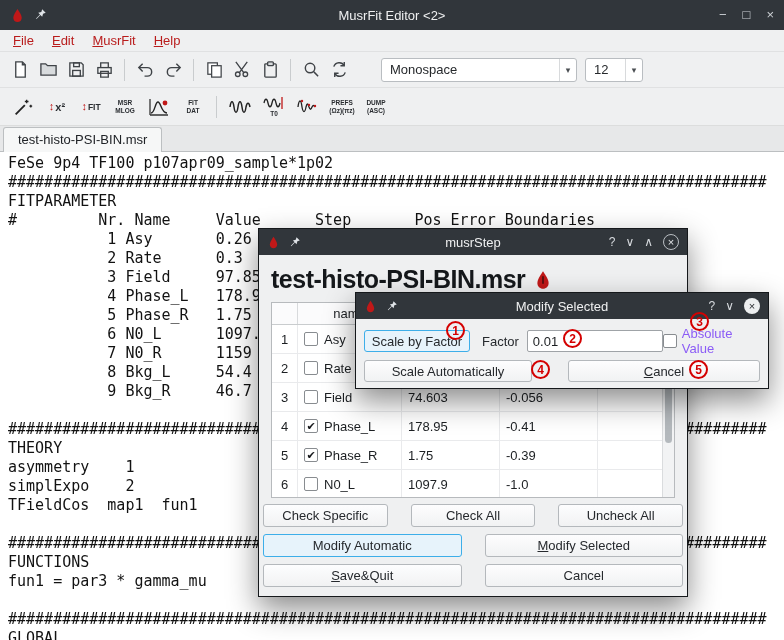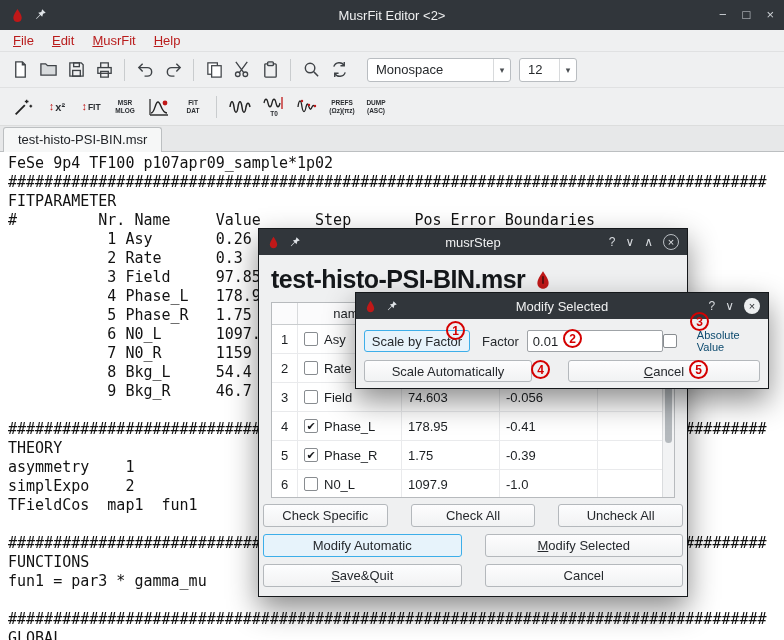--- a/index.html
+++ b/index.html
@@ -24,21 +24,21 @@
   .tb1{height:36px;border-bottom:1px solid #e0e1e2}
   .tb2{height:38px;border-bottom:1px solid #dcdddd}
   .tbtn{width:28px;height:28px;display:flex;align-items:center;justify-content:center;border-radius:3px}
   .tbtn2{width:34px;height:32px;display:flex;flex-direction:column;align-items:center;justify-content:center;border-radius:3px}
   .tsep{width:1px;height:22px;background:#c9ccce;margin:0 6px}
   .combo{height:24px;background:#fff;border:1px solid #b9bdc1;border-radius:3px;display:flex;align-items:center;
          font-size:13px;color:#26292c}
   .combo .cval{padding:0 8px;flex:1;white-space:nowrap;overflow:hidden}
   .combo .carrow{width:17px;align-self:stretch;border-left:1px solid #d8dadc;display:flex;align-items:center;
                  justify-content:center;font-size:9px;color:#4a4e52}
-  .fontcombo{width:144px;margin-left:14px}
+  .fontcombo{width:196px;margin-left:28px}
   .sizecombo{width:58px;margin-left:8px}
 
   .tabbar{height:26px;background:#e7e8e9;border-bottom:1px solid #bcbfc1;display:flex;align-items:flex-end;padding-left:3px}
   .tab{height:25px;background:#f6f7f7;border:1px solid #bcbfc1;border-bottom:none;border-radius:3px 3px 0 0;
        padding:4px 14px;font-size:13px;color:#202327;margin-bottom:-1px}
 
   .editor{position:absolute;top:152px;left:0;right:0;bottom:0;background:#fff}
   .editor pre{font-family:"DejaVu Sans Mono",monospace;font-size:15px;line-height:19px;color:#121212;
               padding:2px 0 0 8px;white-space:pre}
 
@@ -87,21 +87,21 @@
   .ms-btnrow .btn{flex:1}
 
   
   .modify{left:355px;top:292px;width:414px;height:97px;z-index:20}
   .md-body{position:relative;height:71px}
   .md-row1{position:absolute;top:11px;left:8px;right:8px;height:22px;display:flex;align-items:center}
   .sbf-btn{width:106px;height:22px;flex:0 0 auto}
   .factor-label{margin-left:12px;font-size:13px;color:#26292d}
   .factor-input{margin-left:8px;width:136px;height:22px;border:1px solid #9fa3a7;border-radius:2px;
                 font-family:"Liberation Sans",sans-serif;font-size:13px;padding:4px 5px;background:#fff;color:#1b1e21}
-  .av-wrap{margin-left:auto;display:flex;align-items:center;gap:20px;font-size:11px;color:#0c4a6e}
+  .av-wrap{margin-left:auto;display:flex;align-items:center;gap:5px;font-size:13px;color:#8b5cf6}
   .md-row2{position:absolute;top:41px;left:8px;right:8px;height:22px;display:flex}
   .sa-btn{width:168px;height:22px;flex:0 0 auto}
   .md-cancel{margin-left:auto;width:192px;height:22px;flex:0 0 auto}
 
   
   .annotation{position:absolute;width:19px;height:19px;border:2px solid var(--annotation,#d40000);border-radius:50%;
               color:var(--annotation,#d40000);font-size:12px;font-weight:bold;display:flex;align-items:center;
               justify-content:center;z-index:40;background:transparent}
   .a1{left:446px;top:321px}.a2{left:563px;top:329px}.a3{left:690px;top:312px}.a4{left:531px;top:360px}.a5{left:689px;top:360px}
 

